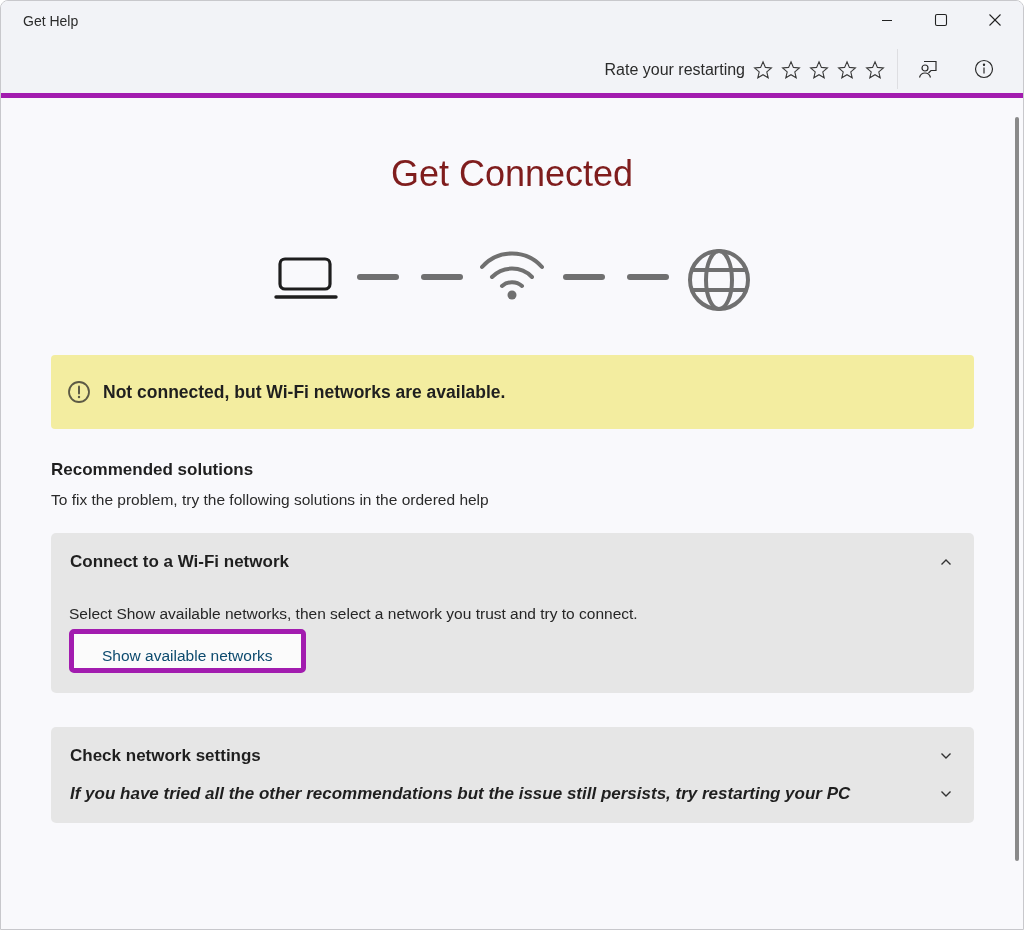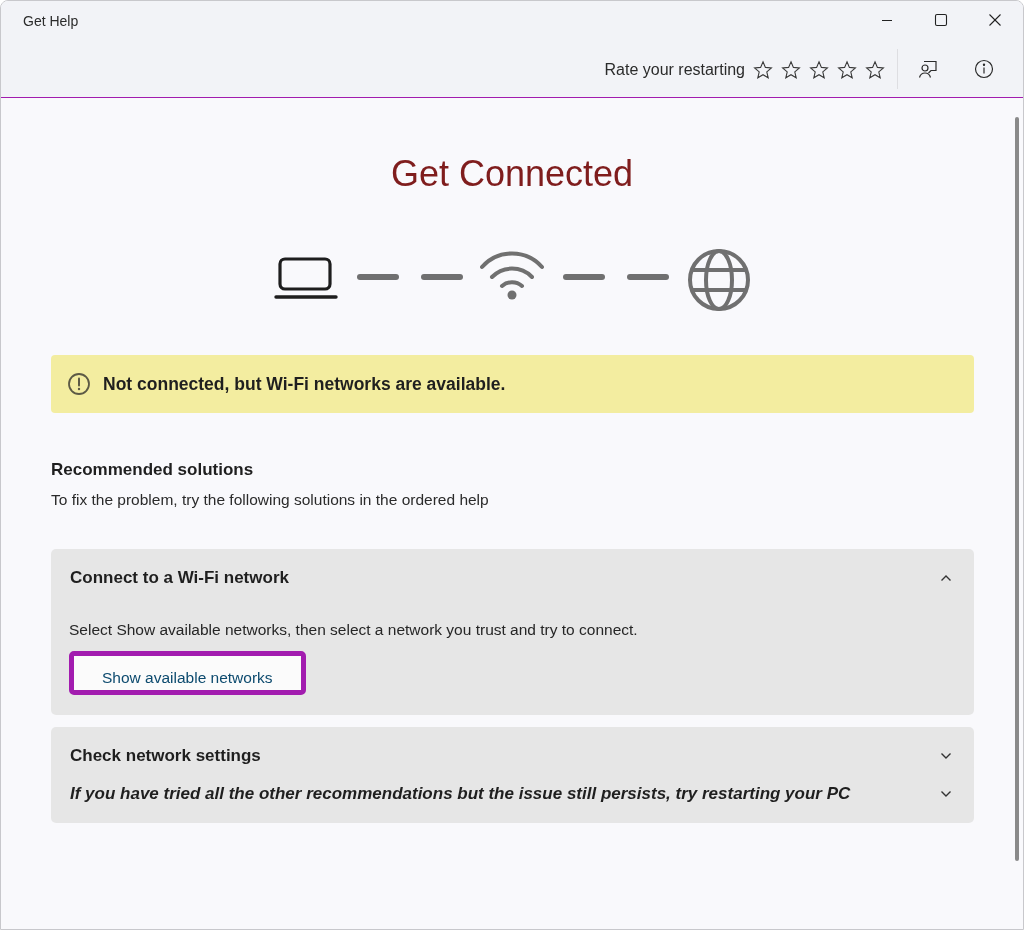--- a/index.html
+++ b/index.html
@@ -4,21 +4,21 @@
   <style>
     * { box-sizing: border-box; margin: 0; padding: 0; }
     html, body { width: 1024px; height: 930px; overflow: hidden; background: #ffffff; }
     body { font-family: "Liberation Sans", "DejaVu Sans", sans-serif; color: #1b1b1b; }
     .window {
       position: absolute; left: 0; top: 0; width: 1024px; height: 930px;
       background: #f9f9fc; border: 1px solid #c8c8cc; border-radius: 8px 8px 0 0; overflow: hidden;
     }
     .titlebar {
       position: absolute; left: 0; top: 0; width: 100%; height: 97px;
-      background: #f2f3f7; border-bottom: 1px solid #a21caf;
+      background: #f2f3f7; border-bottom: 5px solid #a21caf;
     }
     .app-title { position: absolute; left: 22px; top: 12px; font-size: 14px; color: #2b2b2b; }
     .win-ctrl {
       position: absolute; top: 4px; width: 46px; height: 30px;
       display: flex; align-items: center; justify-content: center; cursor: pointer;
     }
     .win-ctrl svg { stroke: #222; fill: none; stroke-width: 1.1; }
     .rate-area { position: absolute; right: 134px; top: 54px; display: flex; align-items: center; height: 30px; }
     .rate-label { font-size: 16px; color: #2b2b2b; margin-right: 4px; }
     .star { width: 28px; height: 28px; display: flex; align-items: center; justify-content: center; cursor: pointer; }
@@ -29,36 +29,36 @@
 
     .content { position: absolute; left: 0; top: 98px; width: 1010px; height: 832px; }
     .page-title {
       position: absolute; left: 0; width: 1022px; top: 54px; text-align: center;
       font-size: 36px; color: #7f1d1d; font-weight: normal;
     }
     .diagram { position: absolute; left: 272px; top: 150px; width: 480px; height: 62px; }
     .dash { position: absolute; top: 25px; width: 42px; height: 6px; border-radius: 3px; background: #707070; }
 
     .banner {
-      position: absolute; left: 50px; top: 256px; width: 923px; height: 58px;
+      position: absolute; left: 50px; top: 256px; width: 923px; height: 74px;
       background: #f3eda0; border-radius: 4px; display: flex; align-items: center; padding-left: 16px;
     }
     .banner-icon { width: 24px; height: 24px; margin-right: 12px; }
     .banner-text { font-size: 17.5px; font-weight: bold; color: #1f1f1f; }
 
     .section-title { position: absolute; left: 50px; top: 361px; font-size: 17px; font-weight: bold; color: #1f1f1f; }
     .section-sub { position: absolute; left: 50px; top: 392px; font-size: 15.5px; color: #2b2b2b; }
 
     .acc { position: absolute; left: 50px; width: 923px; background: #e6e6e6; border-radius: 5px; }
     .acc-header { height: 58px; display: flex; align-items: center; padding-left: 19px; padding-right: 20px; cursor: pointer; }
     .acc-title { font-size: 17px; font-weight: bold; color: #1f1f1f; flex: 1; }
     .chev { width: 16px; height: 16px; display: flex; align-items: center; justify-content: center; }
     .chev svg { stroke: #333; fill: none; stroke-width: 1.4; }
     .acc-body { padding: 14px 18px 20px 18px; }
-    .acc-desc { font-size: 15.5px; color: #262626; margin-bottom: 12px; }
+    .acc-desc { font-size: 15.5px; color: #262626; margin-bottom: 6px; }
     .acc-btn {
       display: inline-block; height: 44px; padding: 0 28px; line-height: 44px;
       background: #fbfbfb; border: 5px solid #a21caf; border-radius: 5px; font-size: 15.5px; color: #0c4a6e; cursor: pointer;
     }
 
     .scrollbar { position: absolute; left: 1014px; top: 116px; width: 4px; height: 744px; background: #8a8a8a; border-radius: 2px; }
   </style>
 </head>
 <body>
 
@@ -162,21 +162,21 @@
         <circle cx="12" cy="12" r="10" fill="none" stroke="#5c5a45" stroke-width="1.8"></circle>
         <line x1="12" y1="6.5" x2="12" y2="13.5" stroke="#5c5a45" stroke-width="2" stroke-linecap="round"></line>
         <circle cx="12" cy="17" r="1.2" fill="#5c5a45"></circle>
       </svg>
       <span class="banner-text">Not connected, but Wi-Fi networks are available.</span>
     </div>
 
     <div class="section-title">Recommended solutions</div>
     <div class="section-sub">To fix the problem, try the following solutions in the ordered help</div>
 
-    <div class="acc" style="top:450px;">
+    <div class="acc" style="top:434px;">
       <div class="acc-header">
         <span class="acc-title">Connect to a Wi-Fi network</span>
         <span class="chev">
           <svg width="12" height="8" viewBox="0 0 12 8">
               <path d="M1.5 6.5L6 2l4.5 4.5"></path>
             </svg>
         </span>
       </div>
       <div class="acc-body">
         <div class="acc-desc">Select Show available networks, then select a network you trust and try to connect.</div>

